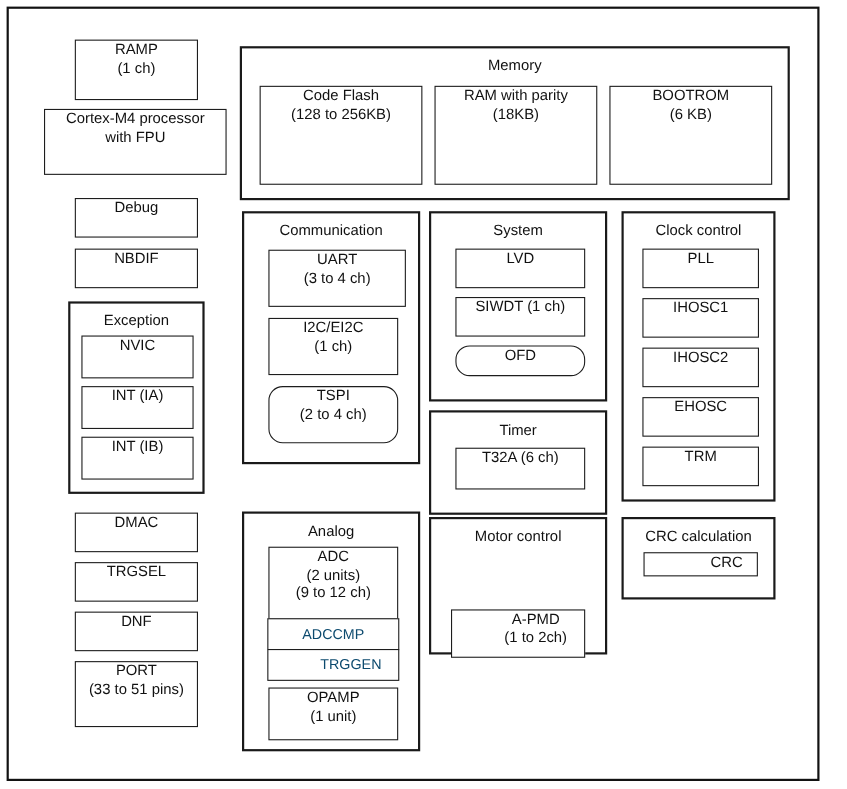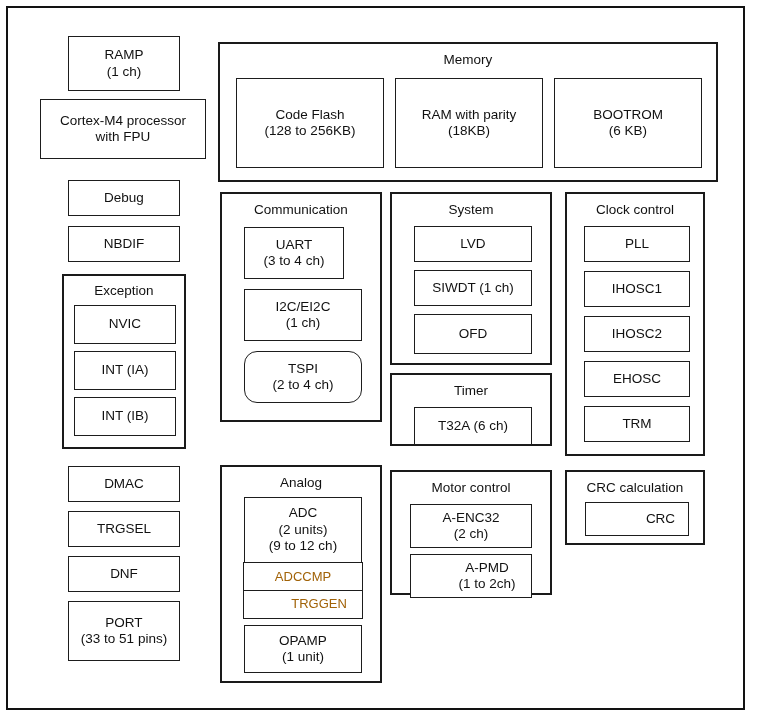--- a/index.html
+++ b/index.html
@@ -48,42 +48,41 @@
   }
   
   .block {
     position: absolute;
     border: 1.6px solid #1d1d1d;
     box-sizing: border-box;
     background: #ffffff;
     display: flex;
     flex-direction: column;
     align-items: center;
-    justify-content: center;
     text-align: center;
     font-size: 13.5px;
     line-height: 16.5px;
     color: #111111;
   }
   .block .l2, .block .l3 {
     display: block;
   }
   
   .stack-sub {
     position: absolute;
     left: -1.6px;
     right: -1.6px;
     border: 1.6px solid #1d1d1d;
     box-sizing: border-box;
     background: #ffffff;
     display: flex;
     align-items: center;
     justify-content: center;
     font-size: 13px;
-    color: #a16207;
+    color: #0c4a6e;
   }
 </style>
 </head>
 <body>
 
 <div id="canvas">
   <div class="outer-frame"></div>
 
   <div class="block" style="left:68px; top:36px; width:112px; height:55px;">
     <span class="l1">RAMP</span>
@@ -144,21 +143,21 @@
       <span class="l2">(18KB)</span>
     </div>
     <div class="block" style="left:334px; top:34px; width:148px; height:90px;">
       <span class="l1">BOOTROM</span>
       <span class="l2">(6 KB)</span>
     </div>
   </div>
 
   <div class="group" style="left:220px; top:192px; width:162px; height:230px;">
     <div class="group-title" style="top:8px;">Communication</div>
-    <div class="block" style="left:22px; top:33px; width:100px; height:52px;">
+    <div class="block" style="left:22px; top:33px; width:125px; height:52px;">
       <span class="l1">UART</span>
       <span class="l2">(3 to 4 ch)</span>
     </div>
     <div class="block" style="left:22px; top:95px; width:118px; height:52px;">
       <span class="l1">I2C/EI2C</span>
       <span class="l2">(1 ch)</span>
     </div>
     <div class="block" style="left:22px; top:157px; width:118px; height:52px;border-radius:13px;">
       <span class="l1">TSPI</span>
       <span class="l2">(2 to 4 ch)</span>
@@ -166,26 +165,26 @@
   </div>
 
   <div class="group" style="left:390px; top:192px; width:162px; height:173px;">
     <div class="group-title" style="top:8px;">System</div>
     <div class="block" style="left:22px; top:32px; width:118px; height:36px;">
       <span class="l1">LVD</span>
     </div>
     <div class="block" style="left:22px; top:76px; width:118px; height:36px;">
       <span class="l1">SIWDT (1 ch)</span>
     </div>
-    <div class="block" style="left:22px; top:120px; width:118px; height:40px;">
+    <div class="block" style="left:22px; top:120px; width:118px; height:28px;border-radius:13px;">
       <span class="l1">OFD</span>
     </div>
   </div>
 
-  <div class="group" style="left:390px; top:373px; width:162px; height:73px;">
+  <div class="group" style="left:390px; top:373px; width:162px; height:95px;">
     <div class="group-title" style="top:8px;">Timer</div>
     <div class="block" style="left:22px; top:32px; width:118px; height:38px;">
       <span class="l1">T32A (6 ch)</span>
     </div>
   </div>
 
   <div class="group" style="left:565px; top:192px; width:140px; height:264px;">
     <div class="group-title" style="top:8px;">Clock control</div>
     <div class="block" style="left:17px; top:32px; width:106px; height:36px;">
       <span class="l1">PLL</span>
@@ -219,29 +218,25 @@
       </div>
     </div>
     <div class="block" style="left:22px; top:158px; width:118px; height:48px;">
       <span class="l1">OPAMP</span>
       <span class="l2">(1 unit)</span>
     </div>
   </div>
 
   <div class="group" style="left:390px; top:470px; width:162px; height:125px;">
     <div class="group-title" style="top:8px;">Motor control</div>
-    <div class="block" style="left:18px; top:32px; width:122px; height:44px;">
-      <span class="l1">A-ENC32</span>
-      <span class="l2">(2 ch)</span>
-    </div>
     <div class="block" style="left:18px; top:82px; width:122px; height:44px;padding-left:32px;">
       <span class="l1">A-PMD</span>
       <span class="l2">(1 to 2ch)</span>
     </div>
   </div>
 
   <div class="group" style="left:565px; top:470px; width:140px; height:75px;">
     <div class="group-title" style="top:8px;">CRC calculation</div>
-    <div class="block" style="left:18px; top:30px; width:104px; height:34px;padding-left:47px;">
+    <div class="block" style="left:18px; top:30px; width:104px; height:22px;padding-left:47px;">
       <span class="l1">CRC</span>
     </div>
   </div>
 </div>
 
 </body></html>

